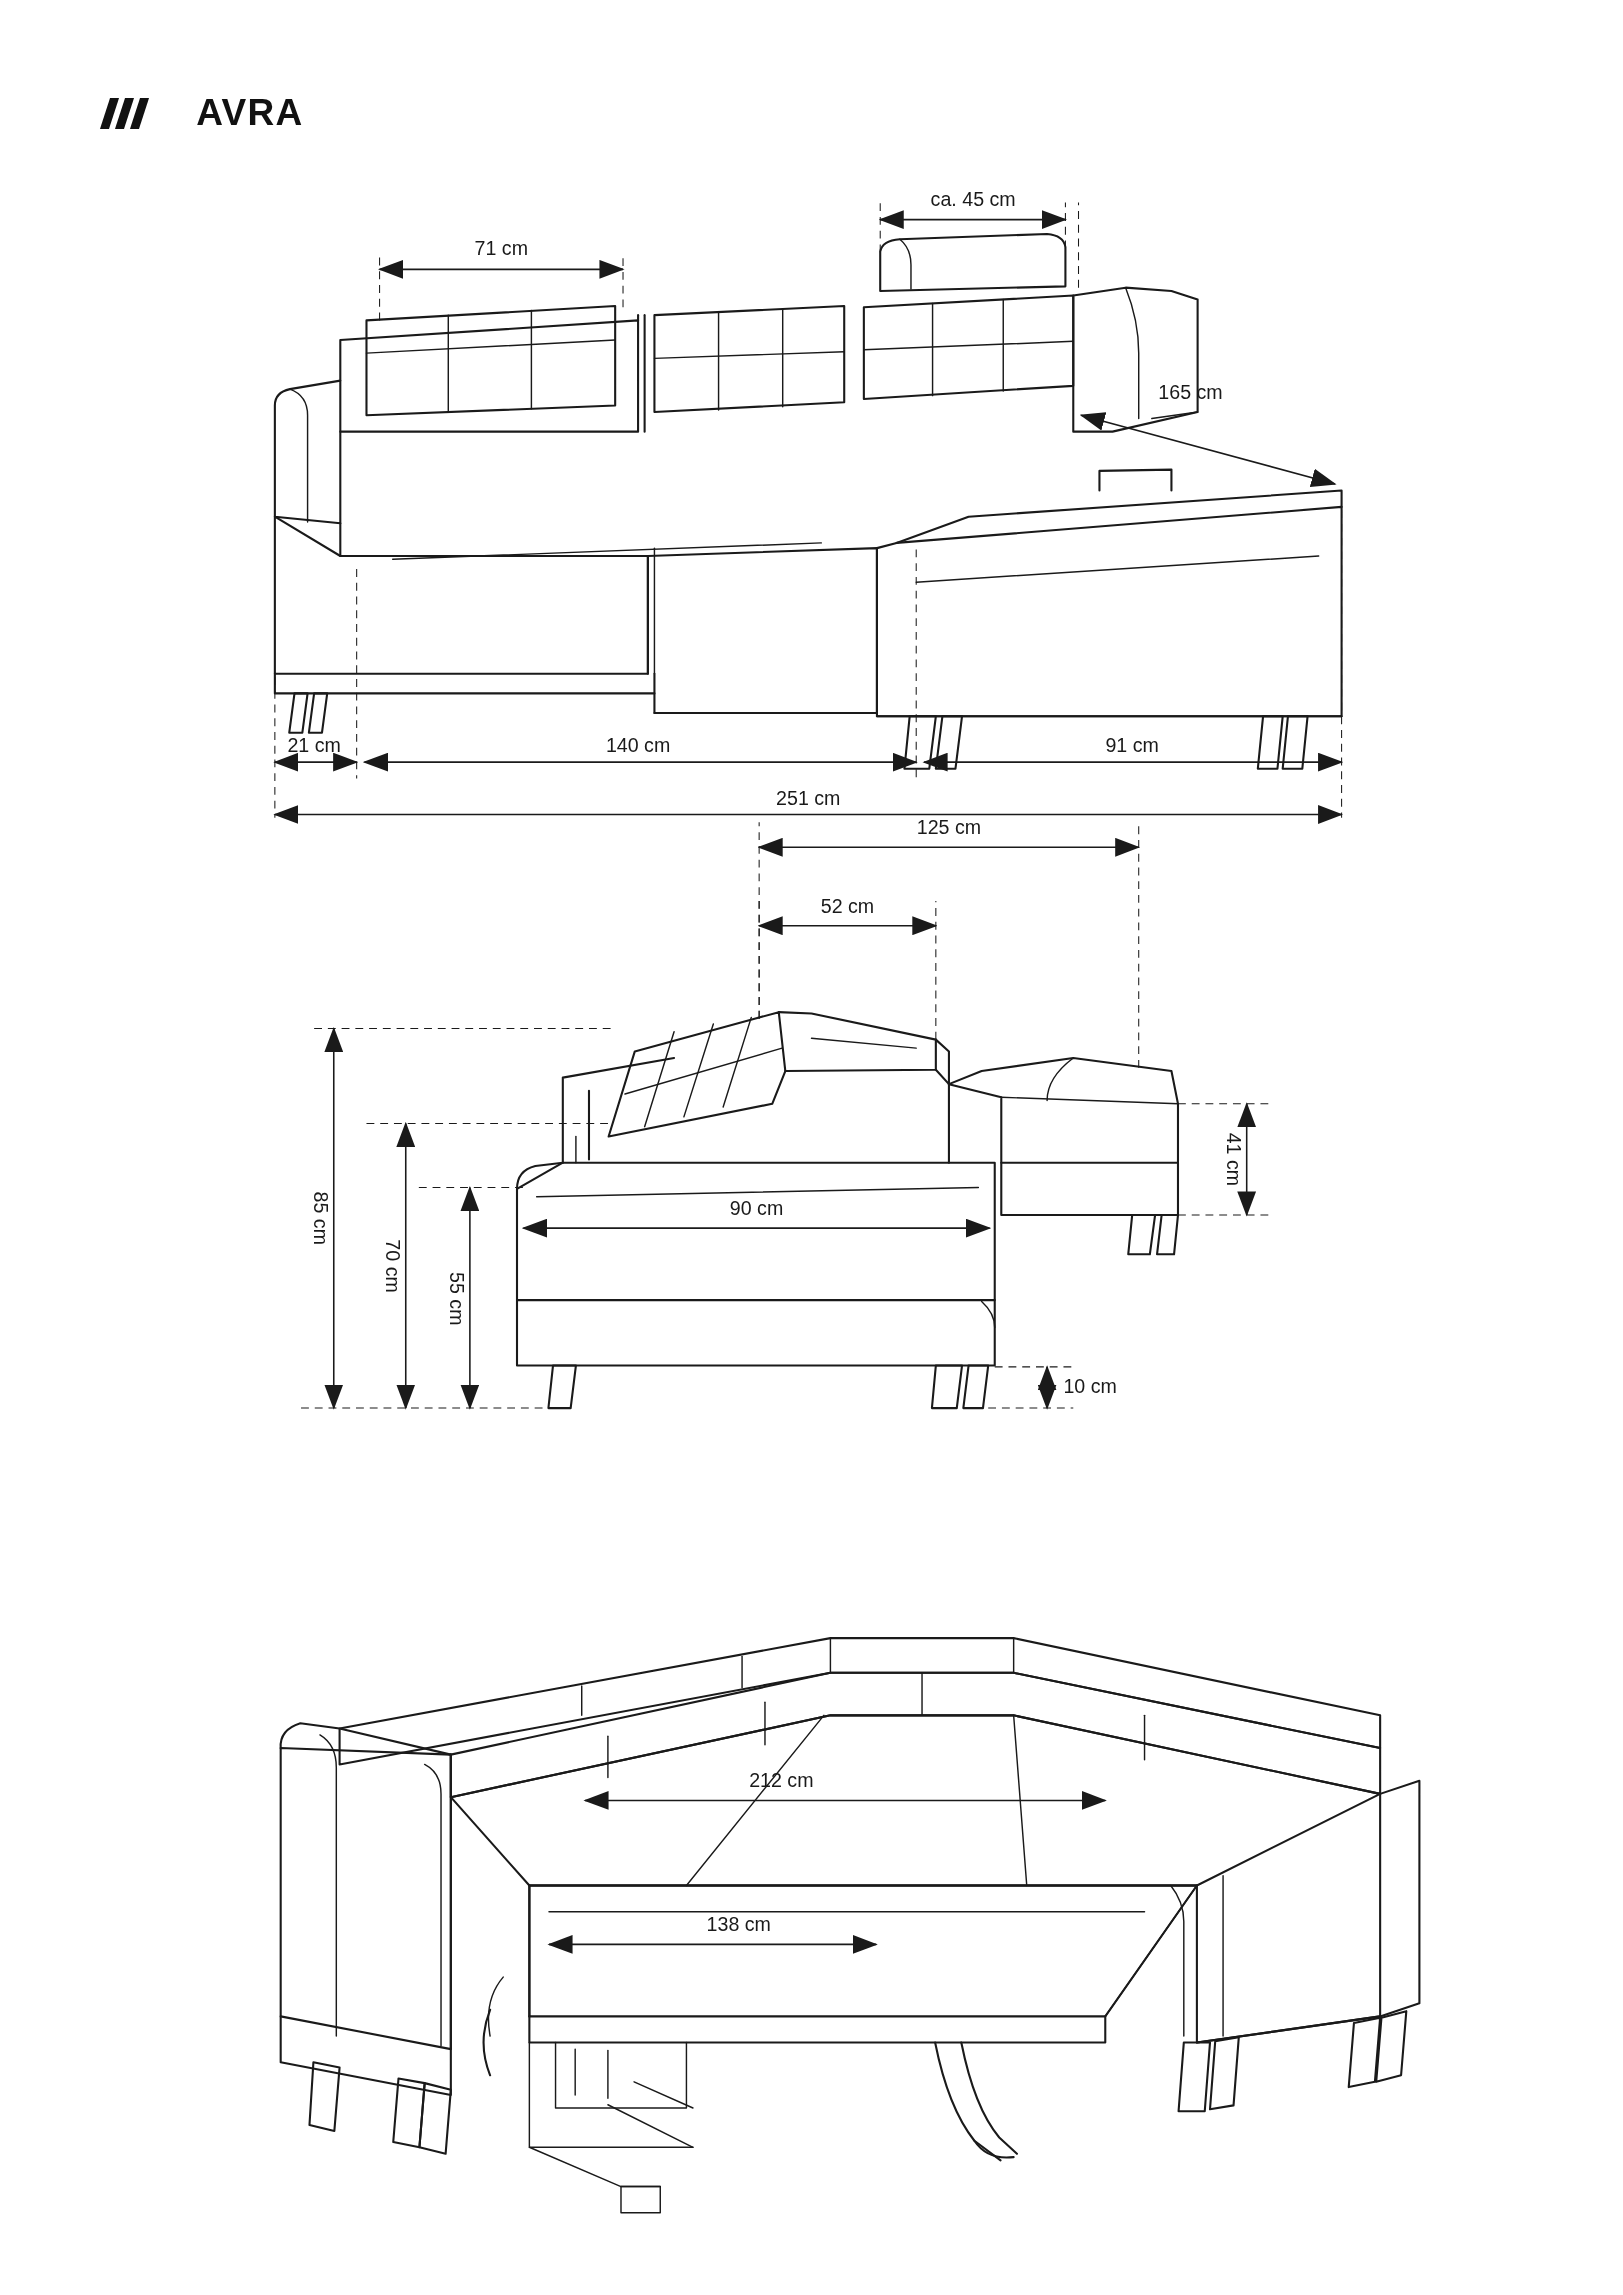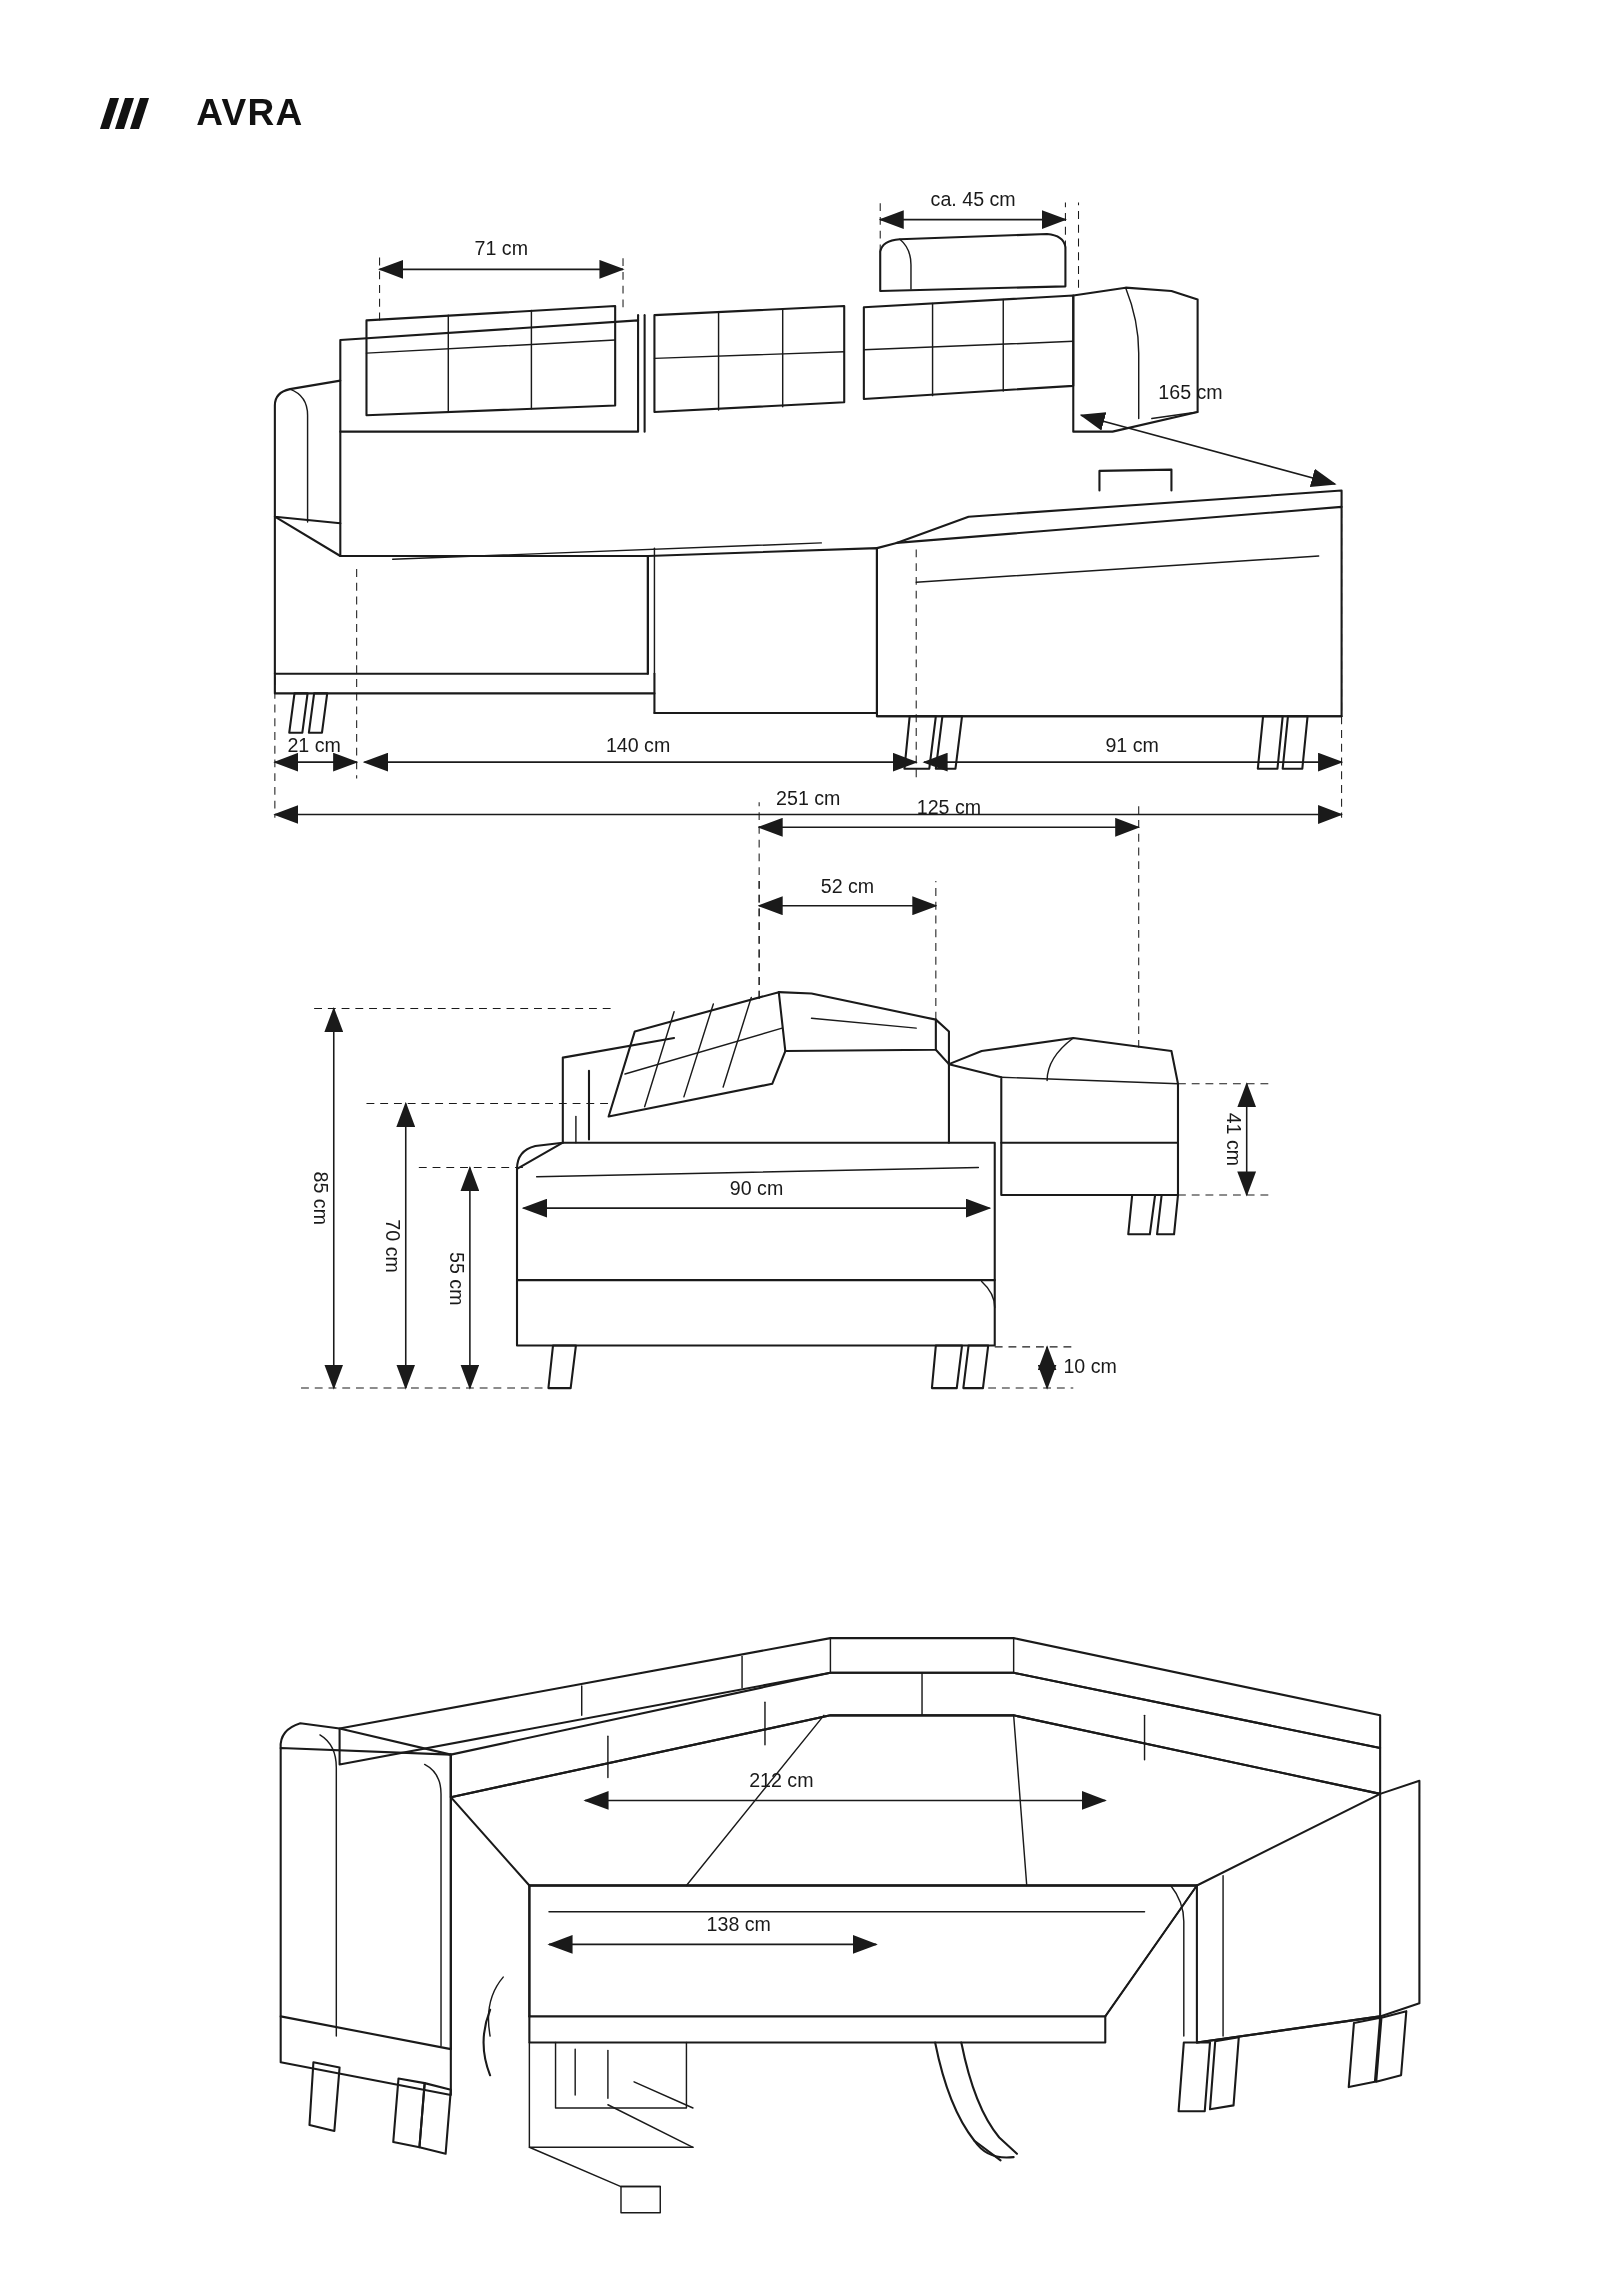--- a/index.html
+++ b/index.html
@@ -50,21 +50,21 @@
   
   .figure {
     position: absolute;
     left: 0;
     width: 1623px;
   }
   .figure svg {
     display: block;
   }
   #figure-front  { top: 124px; height: 720px; }
-  #figure-side   { top: 776px; height: 681px; }
+  #figure-side   { top: 796px; height: 681px; }
   #figure-bed    { top: 1519px; height: 733px; margin-left: 32px; }
 
   .outline {
     fill: none;
     stroke: #1a1a1a;
     stroke-width: 3.2;
     stroke-linejoin: round;
     stroke-linecap: round;
   }
   .outline-thin {

